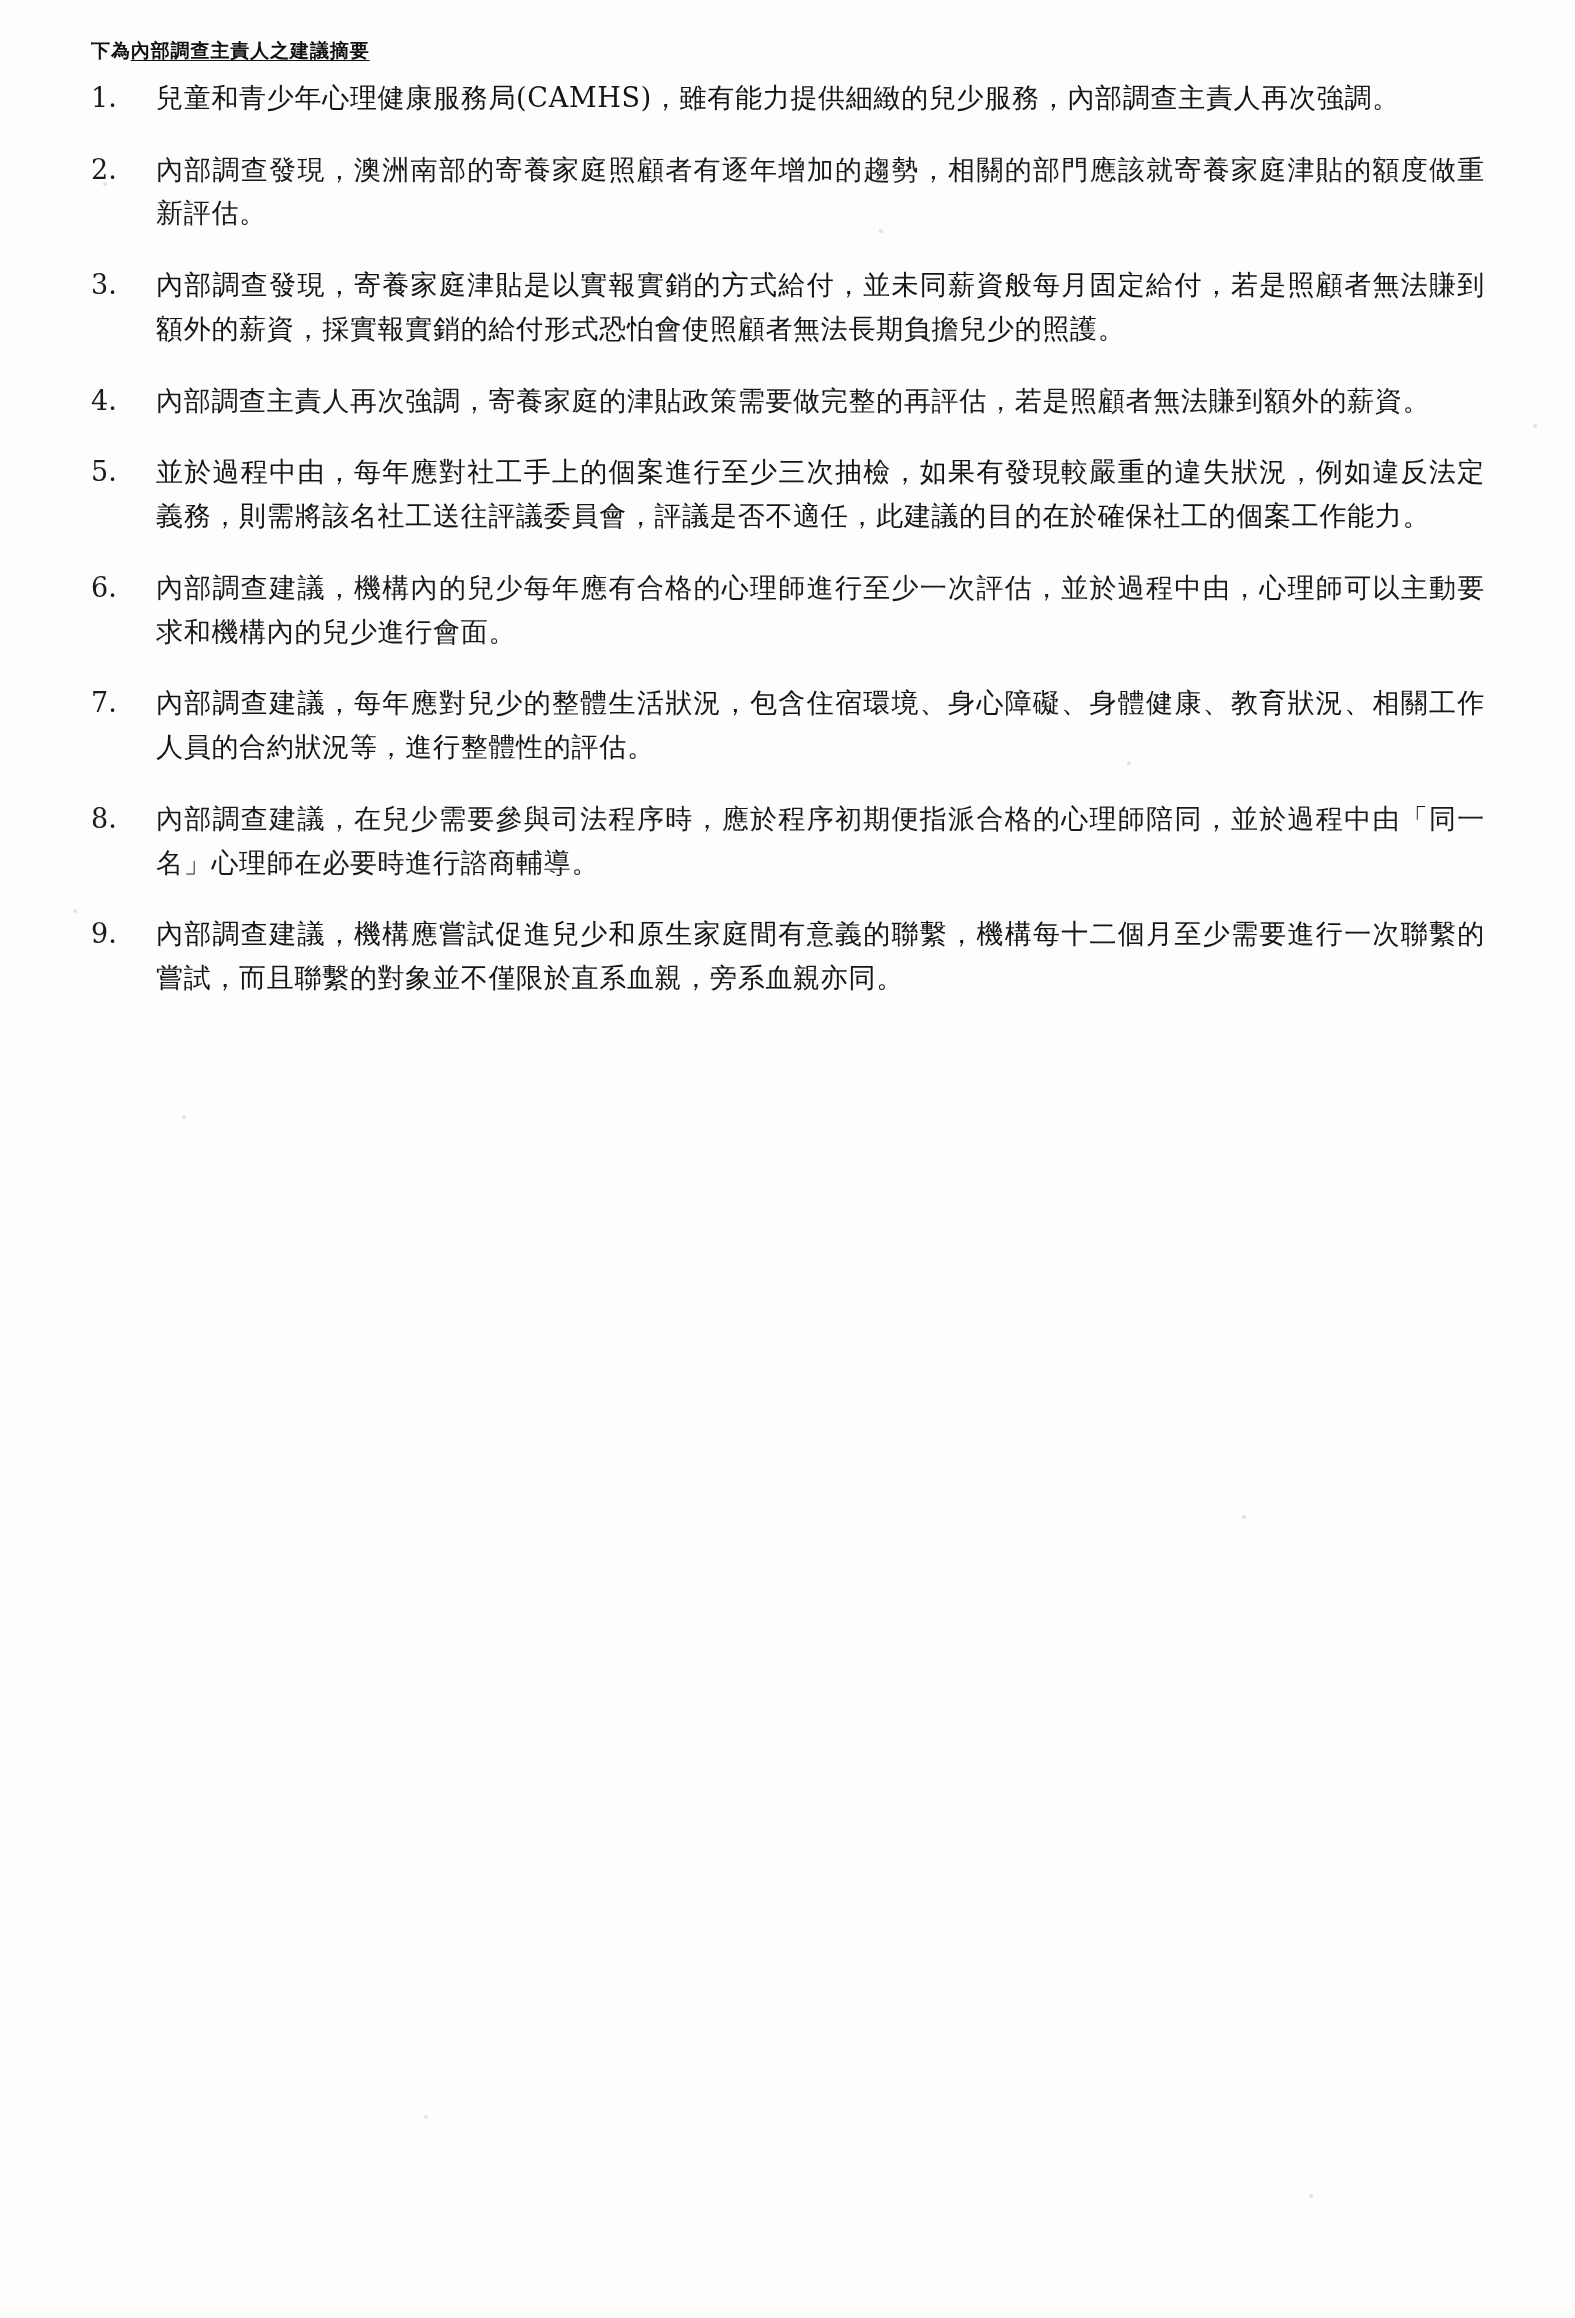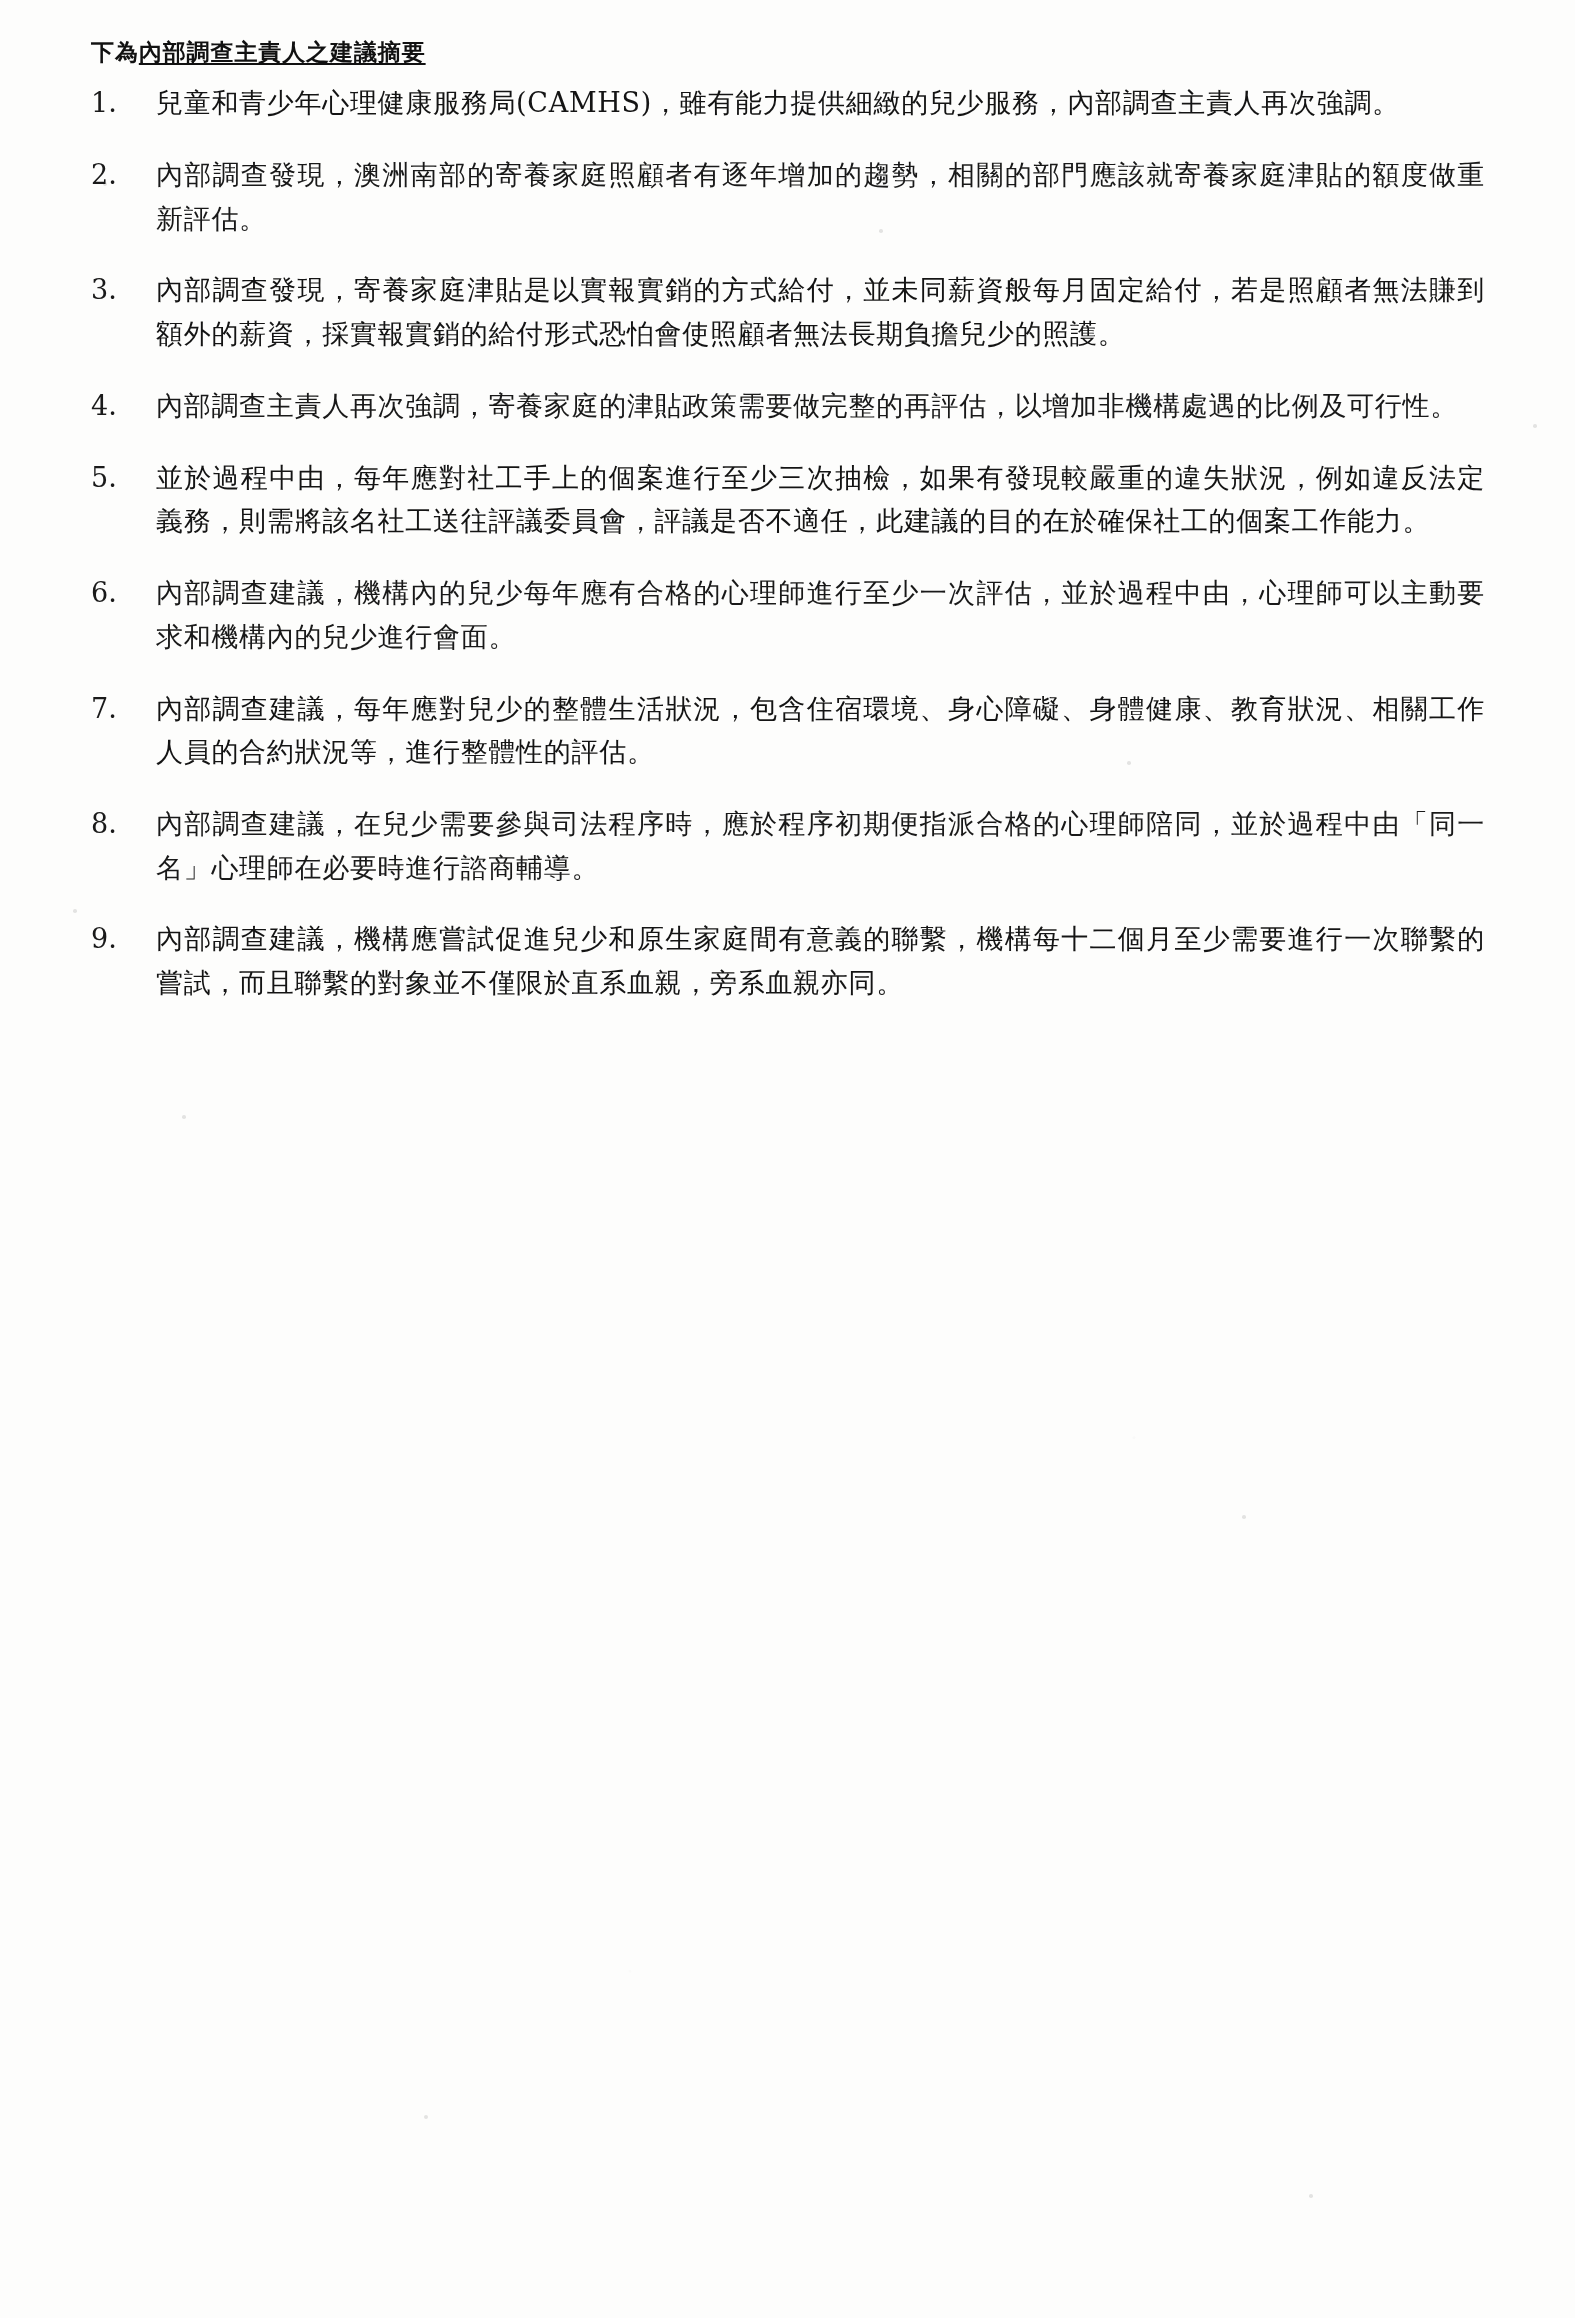--- a/index.html
+++ b/index.html
@@ -27,21 +27,21 @@
   }
   .doc {
     position: absolute;
     left: 91px;
     top: 38px;
     width: 1394px;
   }
   .doc-title {
     font-family: "DejaVu Sans", sans-serif;
     font-weight: bold;
-    font-size: 23px;
+    font-size: 19px;
     letter-spacing: 0.9px;
     line-height: 1.3;
     margin: 0 0 13.3px 0;
     color: #111;
   }
   .doc-title .underline {
     text-decoration: underline;
     text-underline-offset: 3px;
   }
   ol.items {
@@ -112,21 +112,21 @@
         <span class="txt">內部調查發現，澳洲南部的寄養家庭照顧者有逐年增加的趨勢，相關的部門應該就寄養家庭津貼的額度做重新評估。</span>
       </li>
 
       <li class="item">
         <span class="num">3.</span>
         <span class="txt">內部調查發現，寄養家庭津貼是以實報實銷的方式給付，並未同薪資般每月固定給付，若是照顧者無法賺到額外的薪資，採實報實銷的給付形式恐怕會使照顧者無法長期負擔兒少的照護。</span>
       </li>
 
       <li class="item">
         <span class="num">4.</span>
-        <span class="txt">內部調查主責人再次強調，寄養家庭的津貼政策需要做完整的再評估，以增加非機構處遇的比例及可行性。</span>
+        <span class="txt">內部調查主責人再次強調，寄養家庭的津貼政策需要做完整的再評估，若是照顧者無法賺到額外的薪資。</span>
       </li>
 
       <li class="item">
         <span class="num">5.</span>
         <span class="txt">並於過程中由，每年應對社工手上的個案進行至少三次抽檢，如果有發現較嚴重的違失狀況，例如違反法定義務，則需將該名社工送往評議委員會，評議是否不適任，此建議的目的在於確保社工的個案工作能力。</span>
       </li>
 
       <li class="item">
         <span class="num">6.</span>
         <span class="txt">內部調查建議，機構內的兒少每年應有合格的心理師進行至少一次評估，並於過程中由，心理師可以主動要求和機構內的兒少進行會面。</span>

